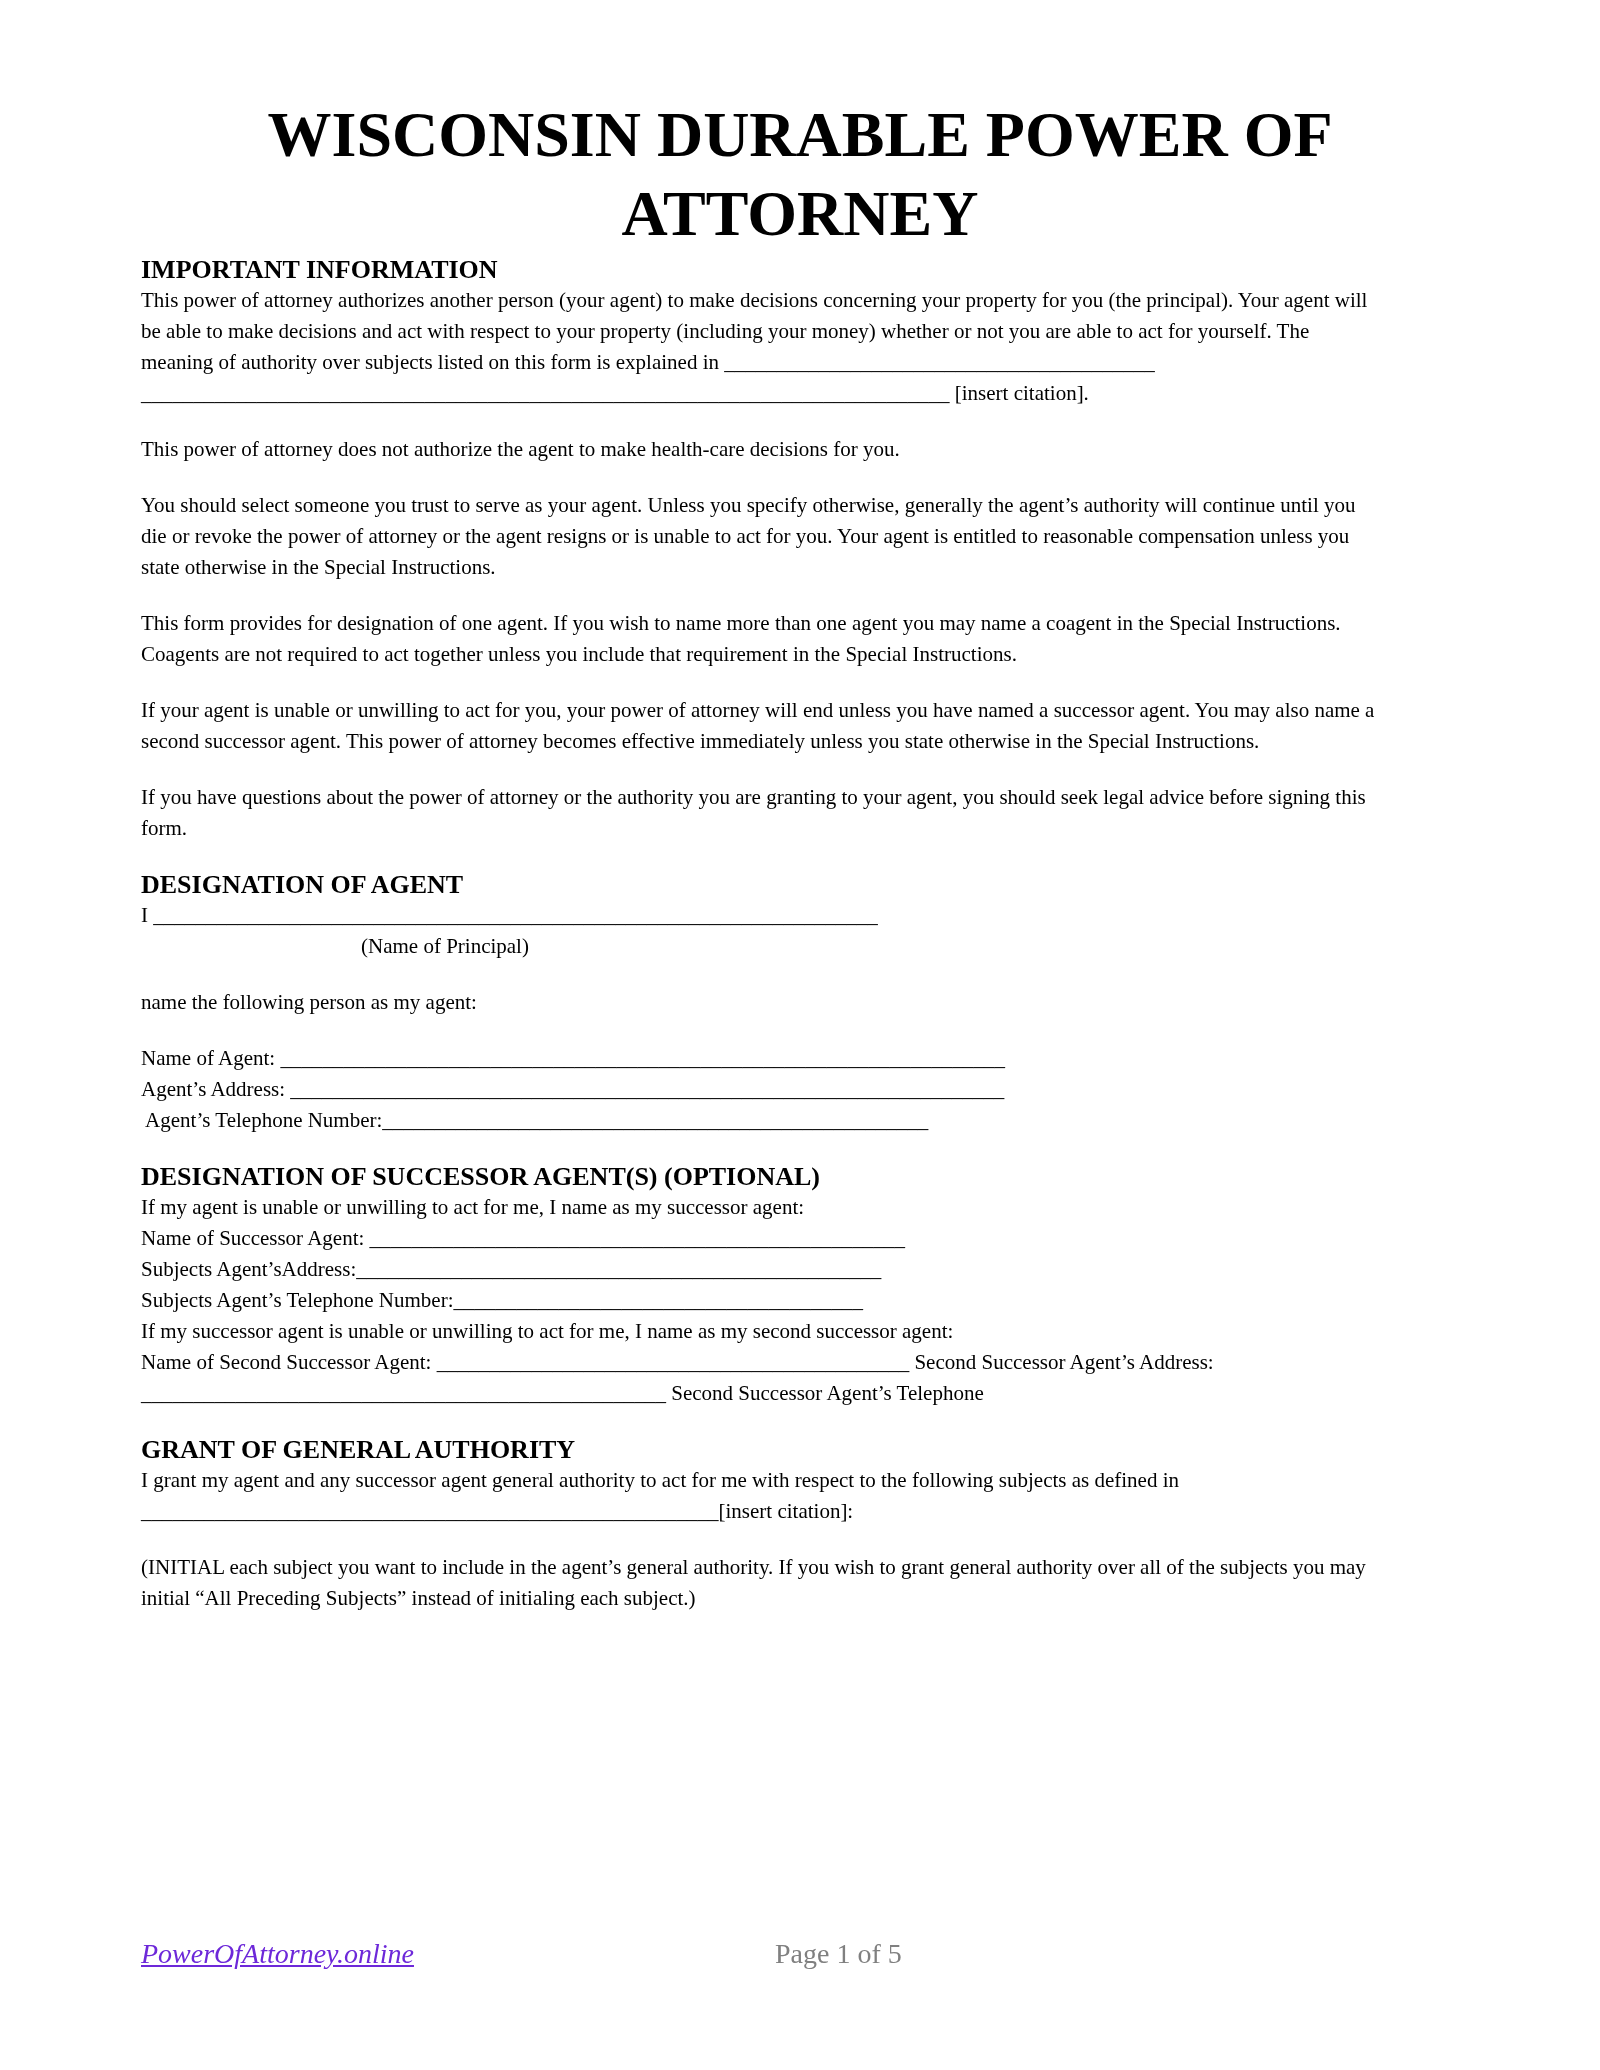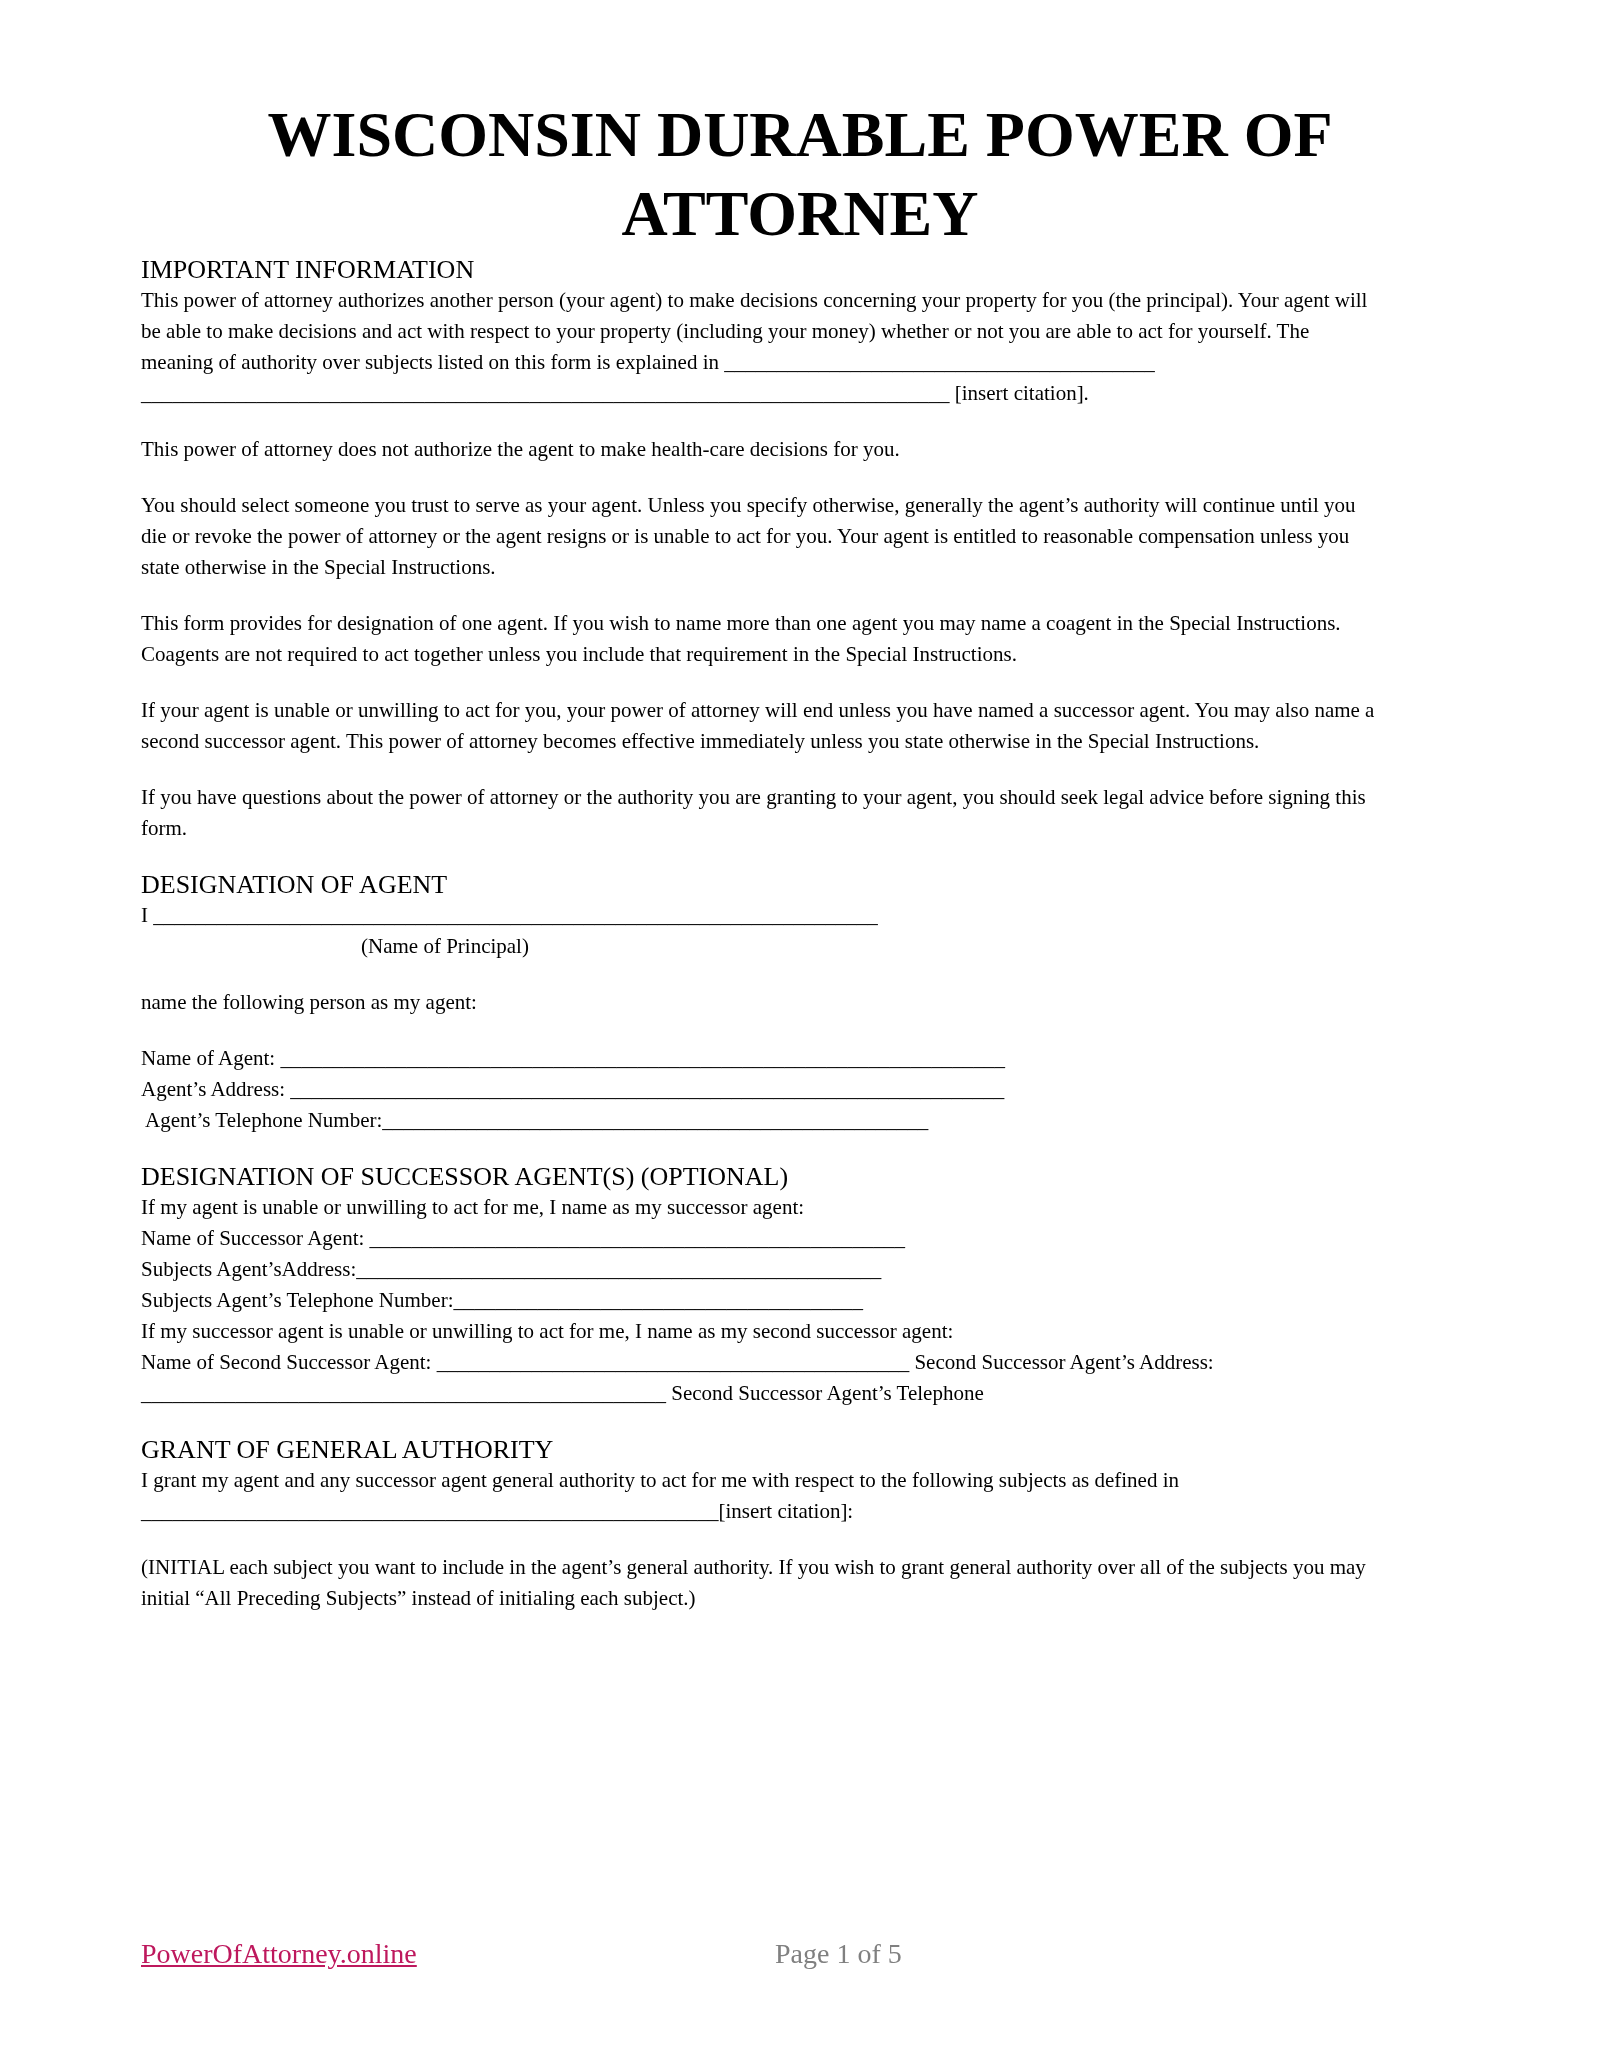--- a/index.html
+++ b/index.html
@@ -19,21 +19,21 @@
     font-size: 64px;
     font-weight: 700;
     line-height: 1.24;
     text-align: center;
     margin: 95px 0 0;
     padding: 0 55px;
     letter-spacing: 0;
   }
   h2.section-heading {
     font-size: 26px;
-    font-weight: 400;
+    font-weight: 700;
     line-height: 1.2;
     margin: 0;
   }
   .h-important { margin: 88px 0 27px 0; }
   .h-agent     { margin: 40px 0 27px 0; }
   .h-successor { margin: 38px 0 27px 0; }
   .h-grant     { margin: 38px 0 27px 0; }
   .para { margin: 0 0 25px 0; }
   .ln {
     font-size: 21px;
@@ -43,23 +43,24 @@
   .caption { margin-left: 220px; }
   .footer {
     position: absolute;
     left: 103px;
     right: 103px;
     top: 1938px;
     font-size: 28px;
     color: #808080;
   }
   .footer a {
-    color: #be185d;
+    color: #6d28d9;
     text-decoration: underline;
     cursor: pointer;
+    font-style: italic;
   }
   .page-indicator {
     position: absolute;
     left: 634px;
     top: 0;
     color: #808080;
   }
 </style>
 </head>
 <body>

